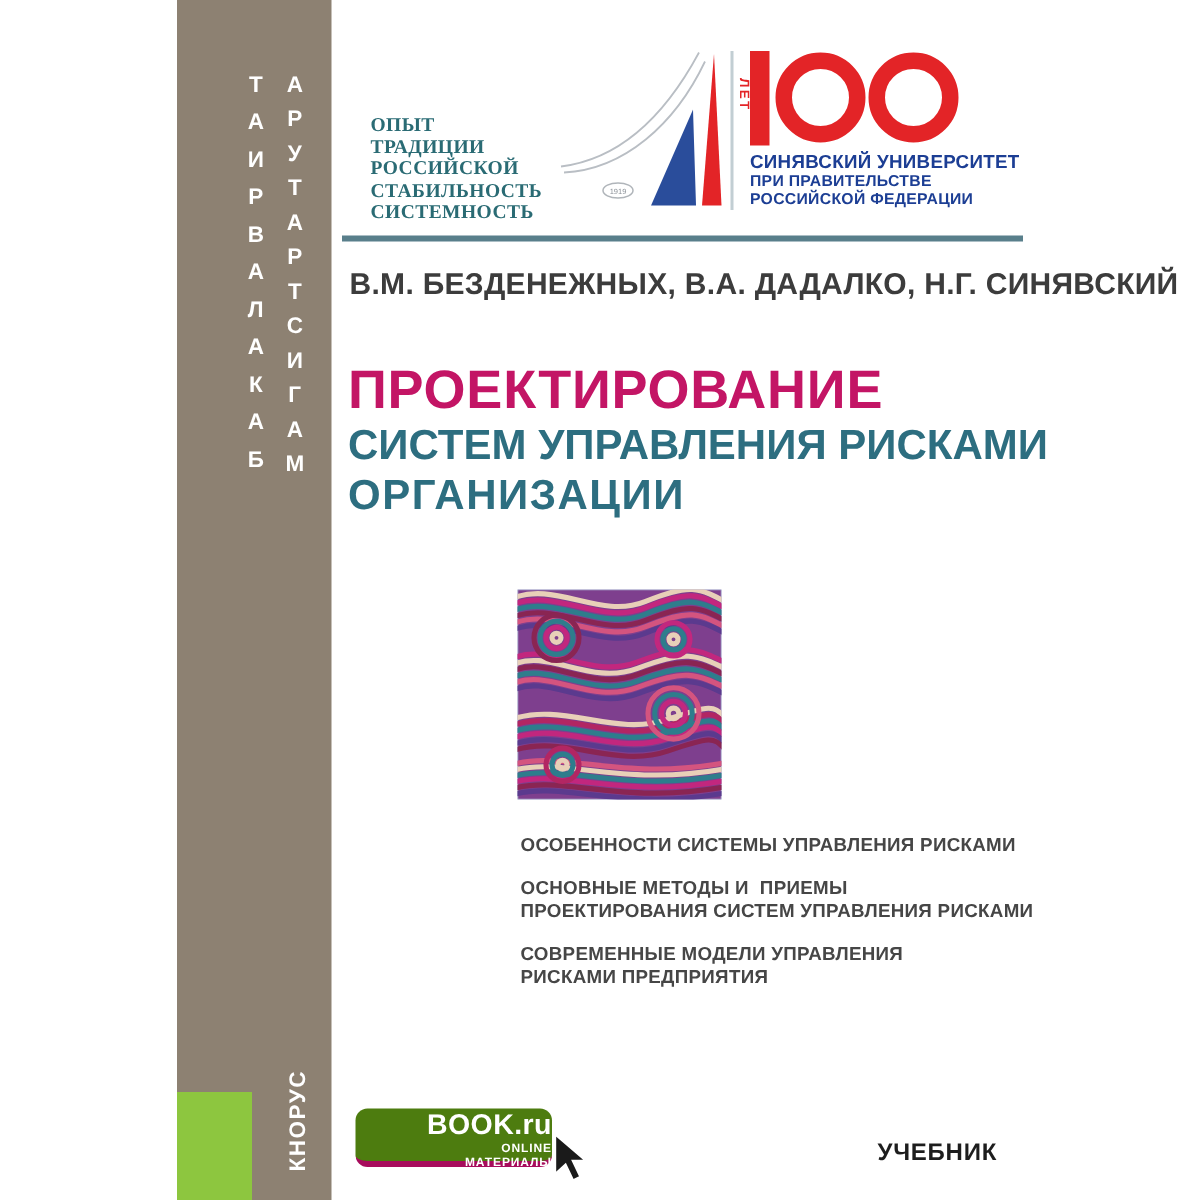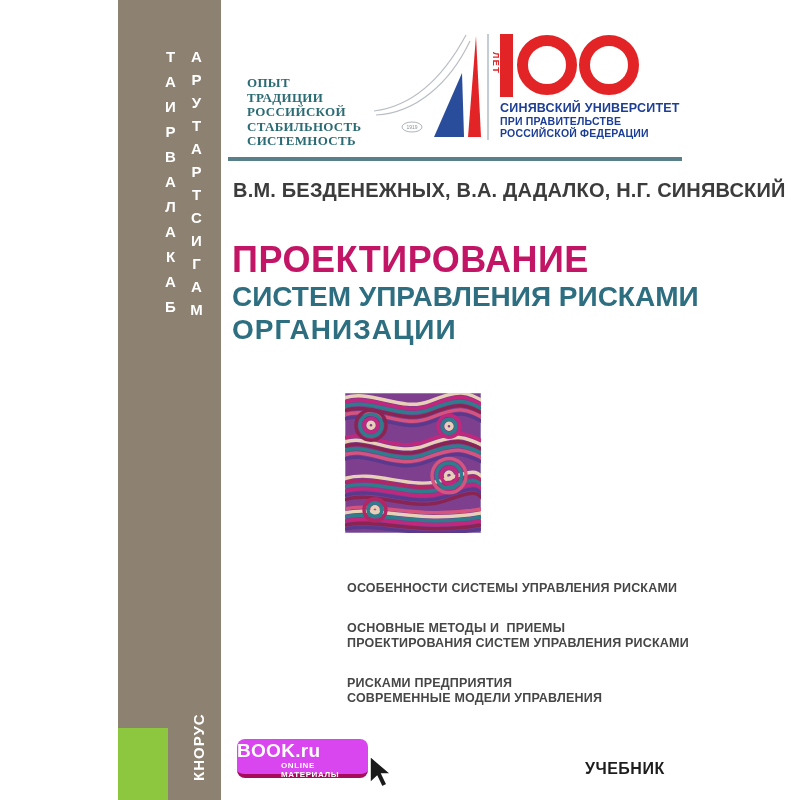--- a/index.html
+++ b/index.html
@@ -41,26 +41,26 @@
   .title-l2{position:absolute;left:232px;top:281px;font-weight:700;font-size:28px;color:#2d6e80;}
   .title-l3{position:absolute;left:232px;top:314px;font-weight:700;font-size:28px;
             color:#2d6e80;letter-spacing:1px;}
 
   
   .swirl{position:absolute;left:345px;top:393px;width:136px;height:140px;}
 
   
   .features{position:absolute;left:347px;top:556px;color:#464646;font-weight:700;
             font-size:12.5px;line-height:15px;letter-spacing:.2px;}
-  .feature{margin-bottom:14px;margin-top:25px;}
+  .feature{margin-bottom:14px;}
   .feature div{white-space:pre-wrap;}
 
   
-  .badge{position:absolute;left:237px;top:739px;width:131px;height:35px;background:#d946ef;
-         border-bottom:4px solid #a70c5c;border-radius:8px;text-align:left;color:#ffffff;}
+  .badge{position:absolute;left:237px;top:739px;width:131px;height:35px;background:#4d7c0f;
+         border-bottom:4px solid #a70c5c;border-radius:8px;text-align:right;color:#ffffff;}
   .badge-title{font-weight:700;font-size:19px;line-height:20px;margin-top:2px;letter-spacing:.3px;}
   .badge-sub{font-weight:700;font-size:8px;line-height:9px;letter-spacing:.6px;padding-left:44px;}
   .cursor{position:absolute;left:368px;top:755px;}
   .book-type{position:absolute;left:585px;top:760px;font-weight:700;font-size:16px;
              color:#1d1d1d;letter-spacing:.5px;}
 </style>
 </head>
 <body>
 
 <div class="stage">
@@ -154,22 +154,22 @@
 
   <div class="features">
     <div class="feature">
       <div>ОСОБЕННОСТИ СИСТЕМЫ УПРАВЛЕНИЯ РИСКАМИ</div>
     </div>
     <div class="feature">
       <div>ОСНОВНЫЕ МЕТОДЫ И  ПРИЕМЫ</div>
       <div>ПРОЕКТИРОВАНИЯ СИСТЕМ УПРАВЛЕНИЯ РИСКАМИ</div>
     </div>
     <div class="feature">
+      <div>СОВРЕМЕННЫЕ МОДЕЛИ УПРАВЛЕНИЯ</div>
       <div>РИСКАМИ ПРЕДПРИЯТИЯ</div>
-      <div>СОВРЕМЕННЫЕ МОДЕЛИ УПРАВЛЕНИЯ</div>
     </div>
   </div>
 
   <div class="badge">
     <div class="badge-title">BOOK.ru</div>
     <div class="badge-sub">ONLINE МАТЕРИАЛЫ</div>
   </div>
   <svg class="cursor" width="26" height="34" viewBox="0 0 26 34">
     <polygon points="2,1 2,28 9,21.5 14,32 19,29.5 14,19 23,19" fill="#1a1a1a" stroke="#ffffff" stroke-width="1.6"></polygon>
   </svg>

